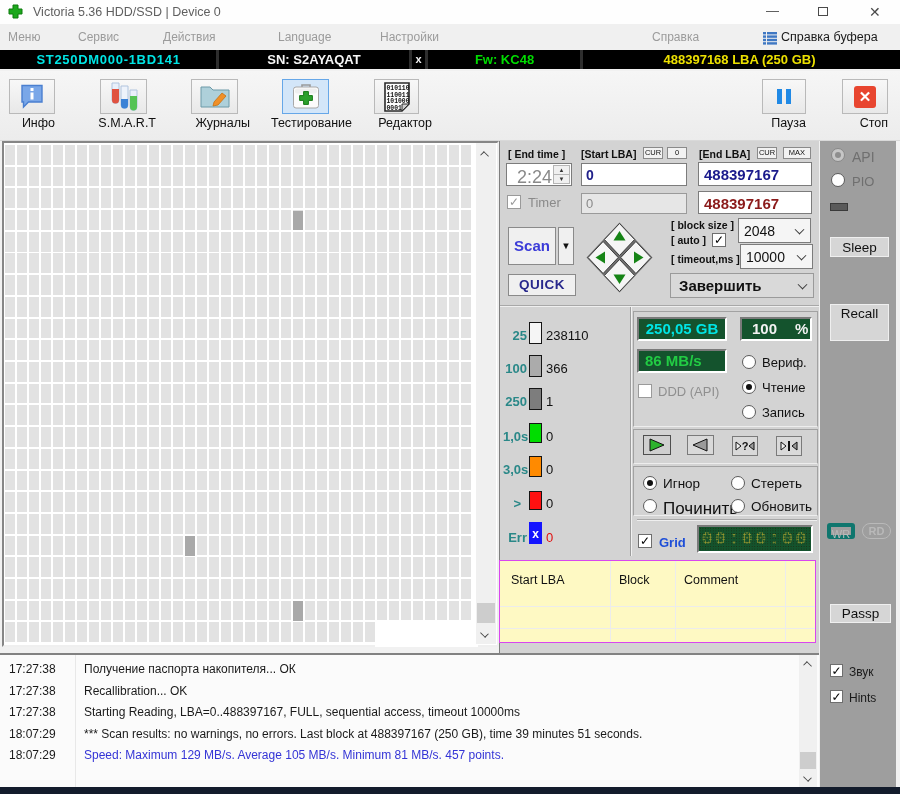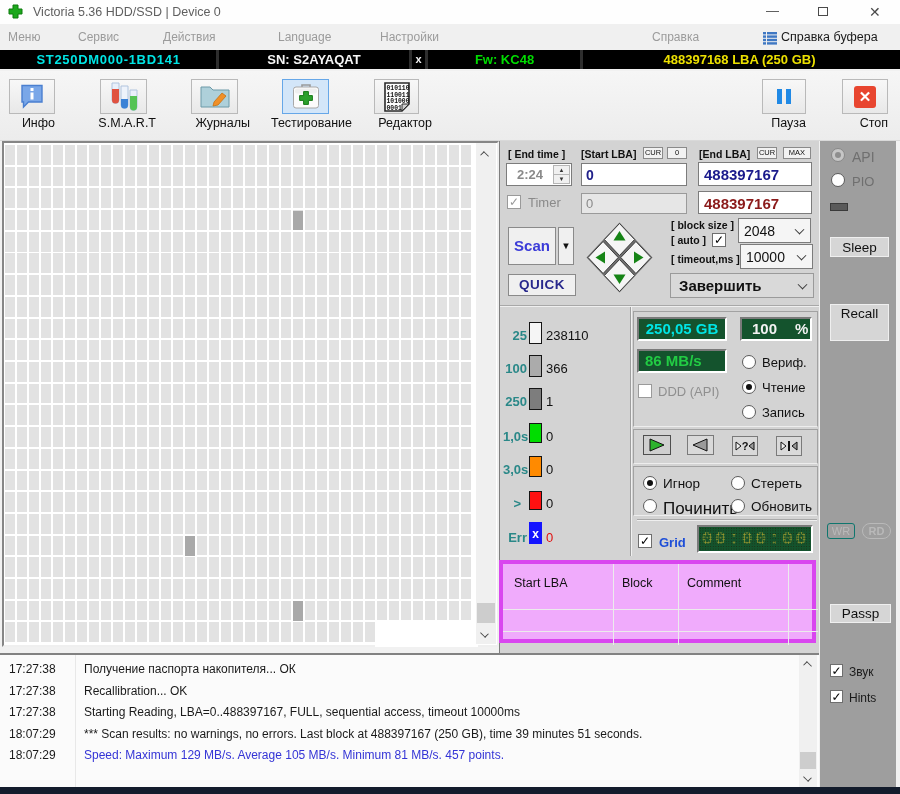--- a/index.html
+++ b/index.html
@@ -46,21 +46,21 @@
 .radio { position:absolute; width:14px; height:14px; background:#fff; border:1px solid #5a5a5a; border-radius:50%; }
 .radio .dot { position:absolute; left:3px; top:3px; width:6px; height:6px; border-radius:50%; background:#111; }
 .combo { position:absolute; border:1px solid #7c7c7c; background:#f5f5f5; }
 .chev { position:absolute; right:7px; top:50%; width:7px; height:7px; border-right:1.6px solid #3a3a3a; border-bottom:1.6px solid #3a3a3a; transform:translateY(-70%) rotate(45deg); }
 .lcd { position:absolute; background:#14532d; border:2px solid; border-color:#7a7a7a #fff #fff #7a7a7a; font-weight:bold; font-size:15px; }
 .teal { color:#2a8888; font-size:13px; font-weight:bold; position:absolute; text-align:right; width:24px; left:3px; }
 .lval { position:absolute; font-size:13px; color:#111; }
 .lblock { position:absolute; left:29px; width:13px; border:1.5px solid #151515; }
 
 
-#rtable { left:499px; top:560px; width:317px; height:83px; background:#f0abfc; border:4px solid #d946ef;text-align:right; }
+#rtable { left:499px; top:560px; width:317px; height:83px; background:#fef9c3; border:1px solid #d946ef;text-align:right; }
 
 
 #logarea { left:0; top:653px; width:819px; height:134px; background:#fbfbfb; border-top:2px solid #828282; }
 .logrow { position:absolute; font-size:12px; color:#1a1a1a; white-space:nowrap; }
 
 
 #rpanel { left:820px; top:141px; width:76px; height:646px; background:#9e9e9e; }
 .rbtn { position:absolute; background:#d6d6d6; border:1px solid #efefef; font-size:13.5px; color:#111; text-align:center; }
 </style>
 </head>
@@ -187,21 +187,21 @@
 
   <div class="blbl" style="left:8px;top:7px">[ End time ]</div>
   <div class="blbl" style="left:81px;top:7px">[Start LBA]</div>
   <div class="smallbtn" style="left:143px;top:6px;width:20px">CUR</div>
   <div class="smallbtn" style="left:167px;top:6px;width:20px">0</div>
   <div class="blbl" style="left:199px;top:7px">[End LBA]</div>
   <div class="smallbtn" style="left:257px;top:6px;width:20px">CUR</div>
   <div class="smallbtn" style="left:283px;top:6px;width:28px">MAX</div>
 
   <div class="inp" style="left:6px;top:22px;width:66px;height:23px">
-    <span style="position:absolute;left:10px;top:3px;font-size:13px;font-weight:bold;color:#8a8a8a">2:24</span>
+    <span style="position:absolute;left:10px;top:3px;font-size:18px;font-weight:normal;color:#8a8a8a">2:24</span>
     <div style="position:absolute;right:1px;top:1px;width:17px;height:10px;background:#f0f0f0;border:1px solid #b5b5b5;font-size:6px;text-align:center;color:#333;line-height:9px">▲</div>
     <div style="position:absolute;right:1px;bottom:1px;width:17px;height:10px;background:#f0f0f0;border:1px solid #b5b5b5;font-size:6px;text-align:center;color:#333;line-height:9px">▼</div>
   </div>
 
   <div class="inp" style="left:81px;top:22px;width:106px;height:23px;font-size:14px;color:#20208a;padding:3px 0 0 4px">0</div>
   <div class="inp" style="left:81px;top:52px;width:106px;height:21px;background:#e6e6e6;border-color:#9a9a9a;color:#8a8a8a;font-weight:normal;font-size:13px;padding:2px 0 0 4px">0</div>
 
   <div class="inp" style="left:198px;top:21px;width:114px;height:24px;font-size:15px;color:#1a1a8c;padding:3px 0 0 5px">488397167</div>
   <div class="inp" style="left:198px;top:50px;width:114px;height:23px;font-size:15px;color:#8b1a1a;padding:3px 0 0 5px">488397167</div>
 
@@ -373,21 +373,21 @@
 <div class="abs" id="rpanel">
   <div class="radio" style="left:11px;top:7px;background:#c6c6c6;border-color:#888">
       <div class="dot" style="background:#8e8e8e"></div>
     </div>
   <div class="abs" style="left:32px;top:8px;font-size:14px;color:#6f6f6f">API</div>
   <div class="radio" style="left:11px;top:32px"></div>
   <div class="abs" style="left:32px;top:33px;font-size:13px;color:#6f6f6f">PIO</div>
   <div class="abs" style="left:10px;top:62px;width:18px;height:8px;background:#5a5a5a;border:1px solid #3a3a3a"></div>
   <div class="rbtn" style="left:10px;top:96px;width:59px;height:20px;line-height:19px">Sleep</div>
   <div class="rbtn" style="left:10px;top:163px;width:59px;height:37px;line-height:18px">Recall</div>
-  <div class="abs" style="left:7px;top:382px;width:28px;height:16px;border:1px solid #0f766e;border-radius:3px;color:#b9b9b9;font-size:11px;font-weight:normal;text-align:center;line-height:15px">WR</div>
+  <div class="abs" style="left:7px;top:382px;width:28px;height:16px;border:4px solid #0f766e;border-radius:3px;color:#b9b9b9;font-size:11px;font-weight:normal;text-align:center;line-height:15px">WR</div>
   <div class="abs" style="left:42px;top:382px;width:29px;height:16px;border:1px solid #b9b9b9;border-radius:8px;color:#b9b9b9;font-size:11px;font-weight:bold;text-align:center;line-height:15px">RD</div>
   <div class="rbtn" style="left:10px;top:463px;width:61px;height:19px;line-height:18px">Passp</div>
   <div class="cb" style="left:10px;top:523px;width:13px;height:13px">✓</div>
   <div class="abs" style="left:29px;top:524px;font-size:12px;color:#1a1a1a">Звук</div>
   <div class="cb" style="left:10px;top:549px;width:13px;height:13px">✓</div>
   <div class="abs" style="left:29px;top:550px;font-size:12px;color:#1a1a1a">Hints</div>
 </div>
 
 <div class="abs" style="left:0;top:787px;width:900px;height:7px;background:#131c2c"></div>
 

